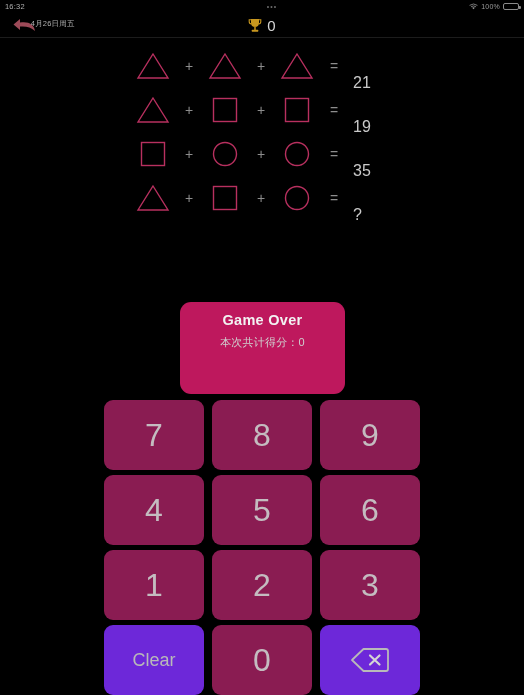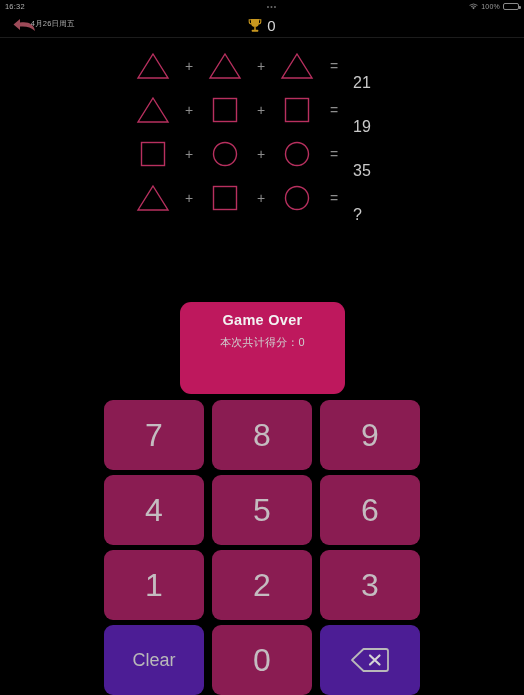--- a/index.html
+++ b/index.html
@@ -232,21 +232,21 @@
     justify-content: center;
     cursor: pointer;
     user-select: none;
   }
   .key-num {
     background: #8a1c52;
     color: #c4bcc0;
     font-size: 32px;
   }
   .key-dark {
-    background: #4c1d95;
+    background: #6d28d9;
     color: #b9b9b9;
     font-size: 18px;
   }
   .bksp-ico { width: 40px; height: 28px; display: block; }
 </style>
 </head>
 <body>
 
 <div class="statusbar">
   <div class="sb-left">

